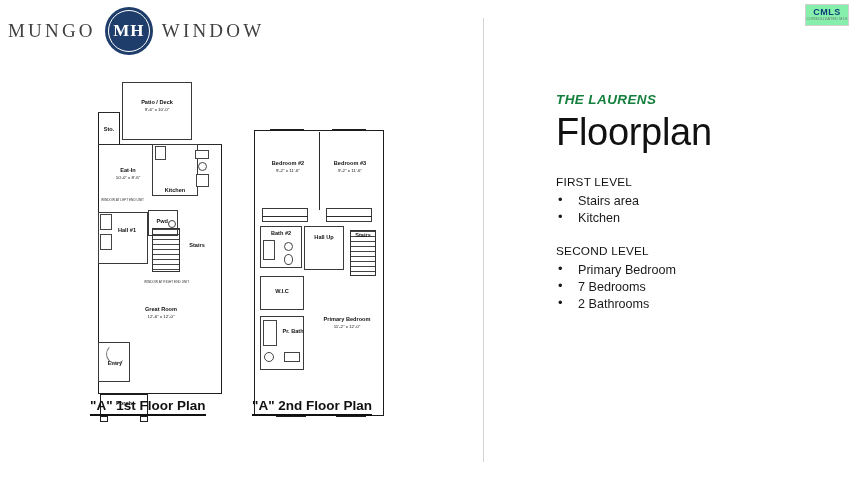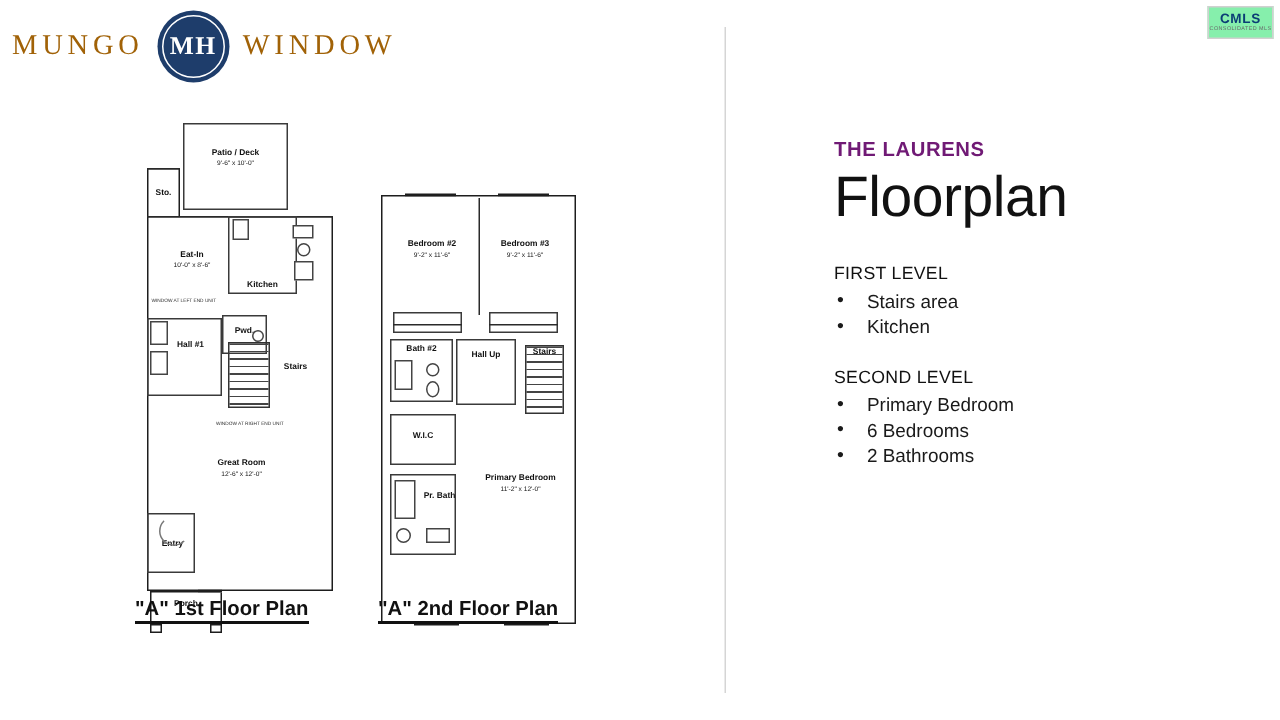--- a/index.html
+++ b/index.html
@@ -13,21 +13,21 @@
     position: relative;
   }
 
   
   .header {
     position: absolute; left: 0; top: 0; width: 490px; height: 62px;
     display: flex; align-items: center; padding-left: 8px;
   }
   .logo-word {
     font-family: "Liberation Serif", serif;
-    font-size: 19px; letter-spacing: 3.2px; color: #a16207; font-weight: 400;
+    font-size: 19px; letter-spacing: 3.2px; color: #404040; font-weight: 400;
   }
   .logo-badge {
     width: 48px; height: 48px; border-radius: 50%;
     background: #1e3d6b;
     display: flex; align-items: center; justify-content: center;
     margin: 0 9px;
     position: relative;
   }
   .logo-badge::after {
     content: ""; position: absolute; left: 3px; top: 3px; right: 3px; bottom: 3px;
@@ -51,22 +51,23 @@
 
   
   .divider {
     position: absolute; left: 483px; top: 18px; width: 1px; height: 444px;
     background: #d5d5d5;
   }
 
   
   .panel { position: absolute; left: 556px; top: 92px; width: 290px; }
   .eyebrow {
-    font-size: 13.5px; font-weight: 700; letter-spacing: .4px; color: #701a75;
+    font-size: 13.5px; font-weight: 700; letter-spacing: .4px; color: #15803d;
     margin: 0 0 6px 0;
+    font-style: italic;
   }
   .bigtitle {
     font-size: 38px; font-weight: 400; letter-spacing: -0.3px; color: #111;
     margin: 0 0 22px 0; line-height: 1.05;
   }
   .sec-title {
     font-size: 11.8px; font-weight: 400; letter-spacing: .2px; color: #111;
     margin: 0 0 4px 0;
   }
   ul.bullets { list-style: none; margin: 0 0 18px 0; padding: 0; }
@@ -269,16 +270,16 @@
 
   <div class="sec-title">FIRST LEVEL</div>
   <ul class="bullets">
     <li>Stairs area</li>
     <li>Kitchen</li>
   </ul>
 
   <div class="sec-title">SECOND LEVEL</div>
   <ul class="bullets">
     <li>Primary Bedroom</li>
-    <li>6 Bedrooms</li>
+    <li>7 Bedrooms</li>
     <li>2 Bathrooms</li>
   </ul>
 </div>
 
 </body></html>

